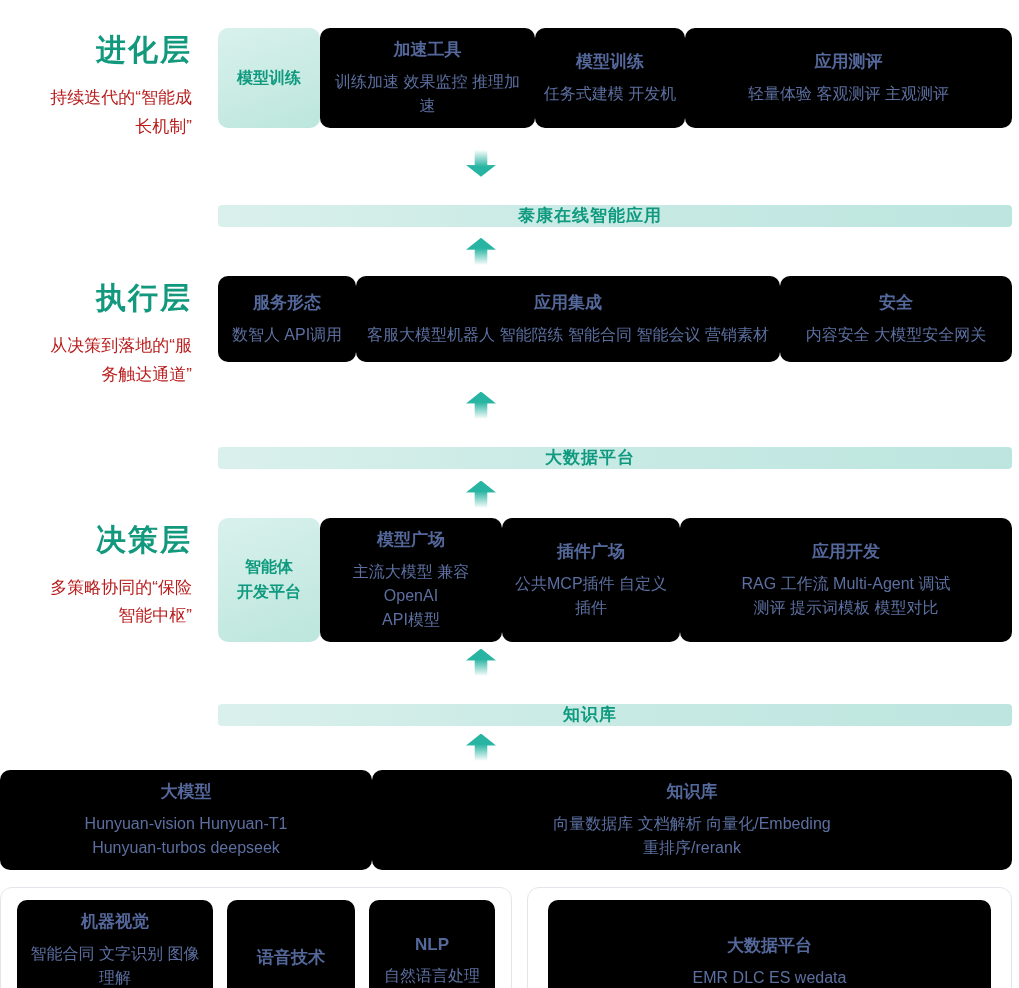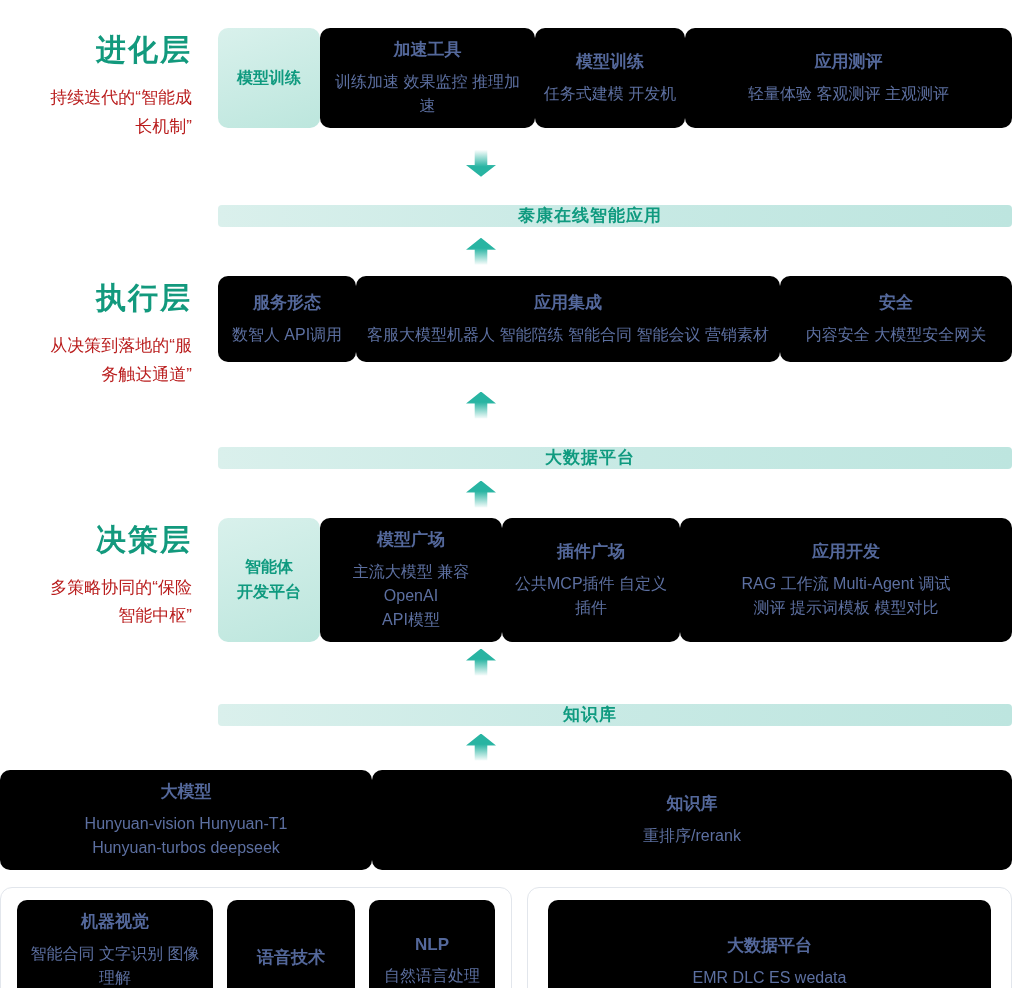--- a/index.html
+++ b/index.html
@@ -179,20 +179,21 @@
         <div class="box w372">
           <div class="bt">大模型</div>
           <div class="bl">
             <span>Hunyuan-vision Hunyuan-T1</span>
             <span>Hunyuan-turbos deepseek</span>
           </div>
         </div>
         <div class="box grow">
           <div class="bt">知识库</div>
           <div class="bl">
+            <span>向量数据库  文档解析 向量化/Embeding</span>
             <span>重排序/rerank</span>
           </div>
         </div>
       </div>
       <div class="row r4b">
         <div class="group g1">
           <div class="box wi196">
             <div class="bt">机器视觉</div>
             <div class="bl">
               <span>智能合同 文字识别 图像理解</span>

